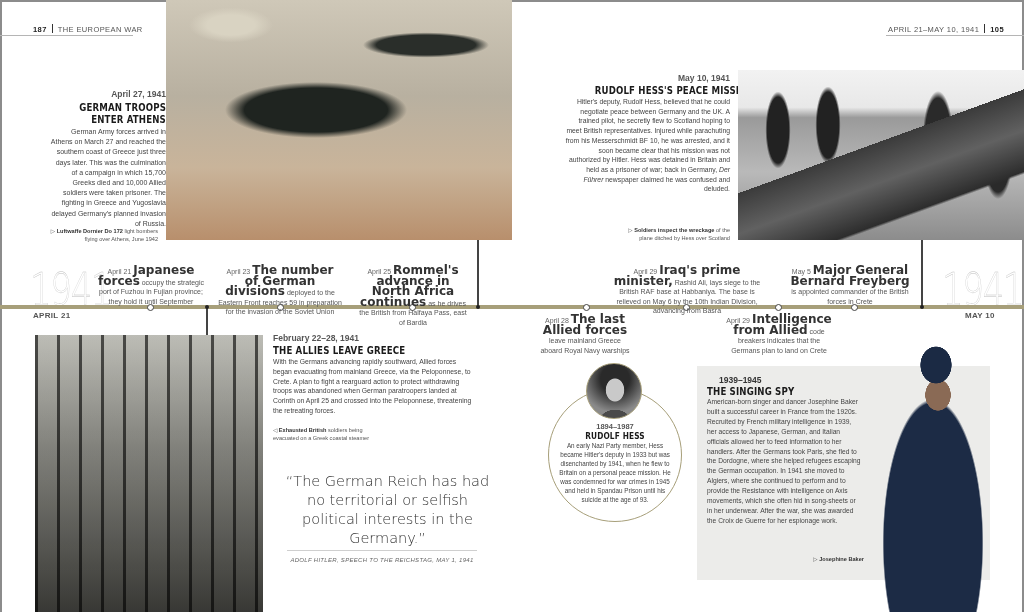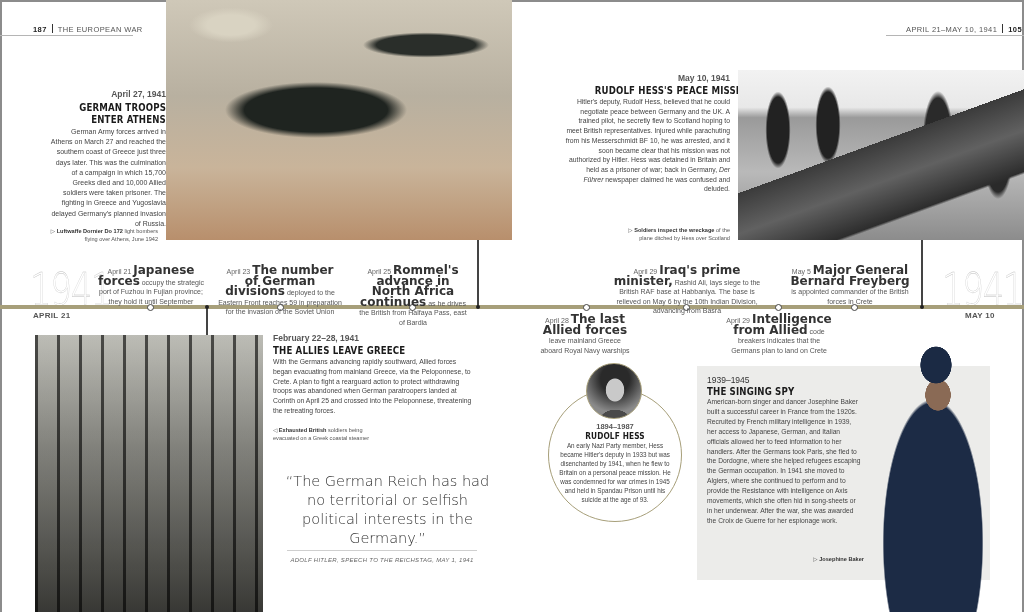--- a/index.html
+++ b/index.html
@@ -78,21 +78,21 @@
 <body>
 
 <div class="top-edge"></div>
 <div class="page-edge" style="left:0;"></div>
 <div class="page-edge" style="right:0;"></div>
 
 <div class="folio" style="left:33px;">
   <b>187</b><span class="sep"></span><span>THE EUROPEAN WAR</span>
 </div>
 <div class="folio-rule" style="left:0; width:133px;"></div>
-<div class="folio" style="left:888px;margin-left:18px;">
+<div class="folio" style="left:888px;">
   <span>APRIL 21–MAY 10, 1941</span><span class="sep"></span><b>105</b>
 </div>
 <div class="folio-rule" style="left:886px; width:138px;"></div>
 
 <div class="abs" style="left:48px; top:89px; width:118px; text-align:right;">
   <div class="date">April 27, 1941</div>
   <div class="headline" style="transform-origin:right; line-height:12px; margin-top:2px;">
     <div>GERMAN TROOPS</div>
     <div>ENTER ATHENS</div>
   </div>
@@ -173,20 +173,20 @@
 <div class="circle-box"></div>
 <div class="portrait"></div>
 <div class="abs" style="left:556px; top:422px; width:118px; text-align:center;">
   <div class="date" style="font-size:7.5px;">1894–1987</div>
   <div class="headline" style="font-size:9px; transform-origin:center;">RUDOLF HESS</div>
   <div class="body-text" style="font-size:6.3px; line-height:9px;">An early Nazi Party member, Hess became Hitler's deputy in 1933 but was disenchanted by 1941, when he flew to Britain on a personal peace mission. He was condemned for war crimes in 1945 and held in Spandau Prison until his suicide at the age of 93.</div>
 </div>
 
 <div class="spy-box"></div>
 <div class="abs" style="left:707px; top:375px; width:155px;">
-  <div class="date" style="font-weight:normal; color:#333;">1939–1945</div>
+  <div class="date" style="font-weight:bold; color:#333;margin-left:12px;">1939–1945</div>
   <div class="headline" style="transform-origin:left; white-space:nowrap;">THE SINGING SPY</div>
   <div class="body-text" style="font-size:6.7px; line-height:9.9px;">American-born singer and dancer Josephine Baker built a successful career in France from the 1920s. Recruited by French military intelligence in 1939, her access to Japanese, German, and Italian officials allowed her to feed information to her handlers. After the Germans took Paris, she fled to the Dordogne, where she helped refugees escaping the German occupation. In 1941 she moved to Algiers, where she continued to perform and to provide the Resistance with intelligence on Axis movements, which she often hid in song-sheets or in her underwear. After the war, she was awarded the Croix de Guerre for her espionage work.</div>
 </div>
 <div class="caption abs" style="left:800px; top:555px; width:64px; text-align:right;">
   <span>▷ </span><b>Josephine Baker</b>
 </div>
 <div class="photo photo-baker"></div>
 
 </body></html>

